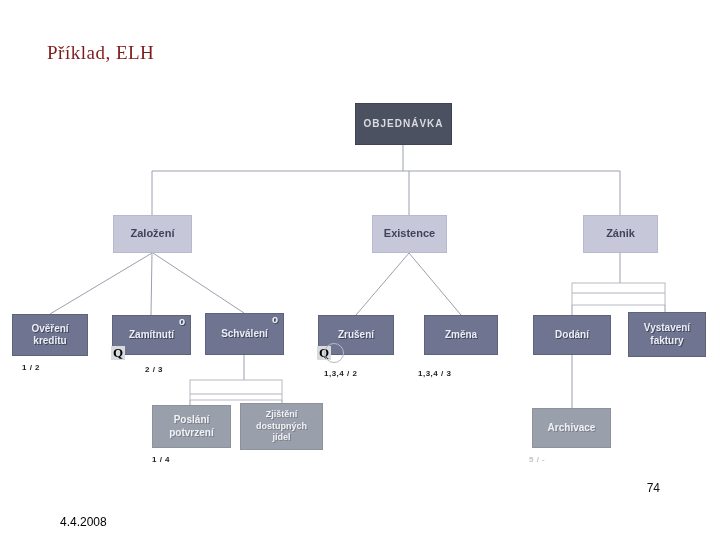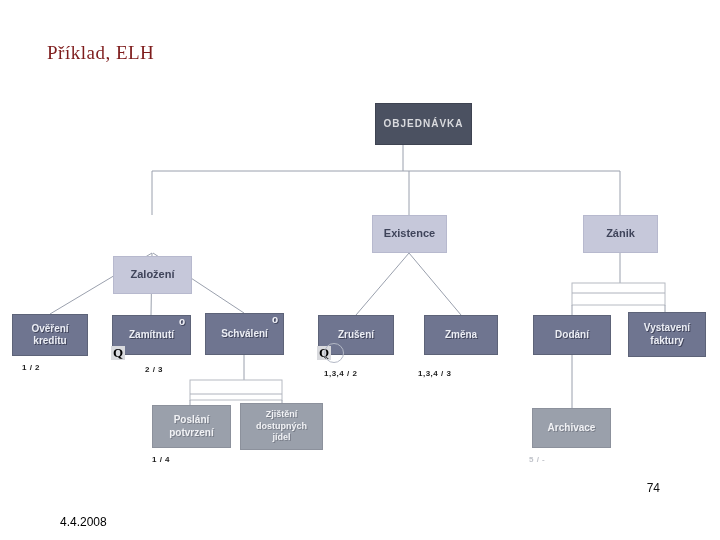--- a/index.html
+++ b/index.html
@@ -151,23 +151,23 @@
 
     <line x1="244" y1="355" x2="244" y2="380"></line>
     <rect x="190" y="380" width="92" height="20"></rect>
     <line class="inner" x1="190" y1="394" x2="282" y2="394"></line>
     <line x1="190" y1="400" x2="190" y2="405"></line>
     <line x1="282" y1="400" x2="282" y2="403"></line>
 
     <line x1="572" y1="355" x2="572" y2="408"></line>
   </svg>
 
-  <div class="node n-dark" style="left:355px; top:103px; width:97px; height:42px;margin-left:20px;">OBJEDNÁVKA</div>
-
-  <div class="node n-light" style="left:113px; top:215px; width:79px; height:38px;margin-top:41px;">Založení</div>
+  <div class="node n-dark" style="left:355px; top:103px; width:97px; height:42px;">OBJEDNÁVKA</div>
+
+  <div class="node n-light" style="left:113px; top:215px; width:79px; height:38px;">Založení</div>
   <div class="node n-light" style="left:372px; top:215px; width:75px; height:38px;">Existence</div>
   <div class="node n-light" style="left:583px; top:215px; width:75px; height:38px;">Zánik</div>
 
   <div class="node n-mid" style="left:12px; top:314px; width:76px; height:42px;">Ověření
 kreditu</div>
 
   <div class="node n-mid" style="left:112px; top:315px; width:79px; height:40px;">
     <span>Zamítnutí</span>
     <span class="marker-o">o</span>
     <span class="q-badge">Q</span>

